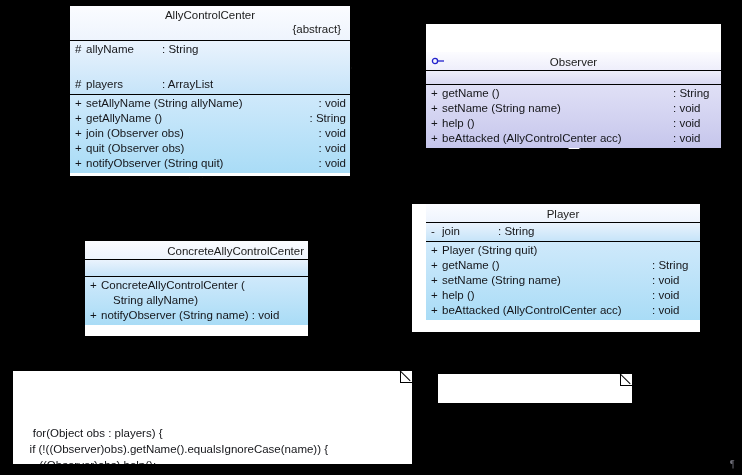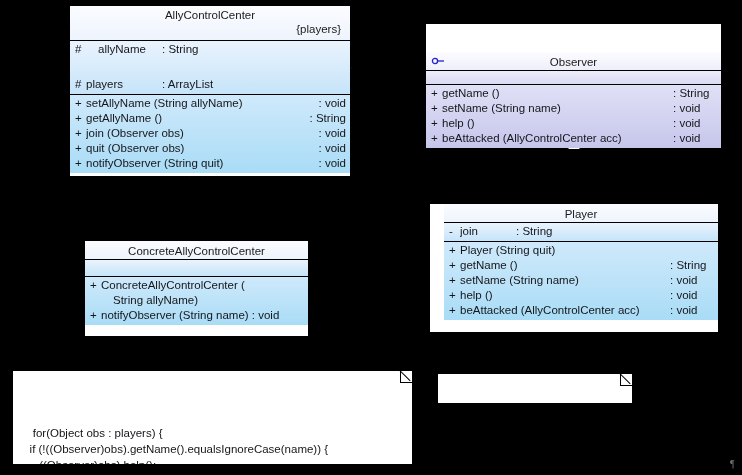--- a/index.html
+++ b/index.html
@@ -166,26 +166,26 @@
       <polygon class="hollow" points="574,137 580.5,149.5 567.5,149.5"></polygon>
     </g>
 
     <line class="ln-dot" x1="98" y1="340" x2="70" y2="370"></line>
     <line class="ln-dot" x1="455" y1="333" x2="470" y2="373"></line>
   </svg>
 
   <div class="uml-class blue" style="left:69px;top:5px;width:282px;height:172px;">
     <div class="uml-head">
       <div>AllyControlCenter</div>
-      <div class="abstract-tag">{players}</div>
+      <div class="abstract-tag">{abstract}</div>
     </div>
     <div class="uml-attrs">
       <div class="row">
         <span class="vis">#</span>
-        <span class="sig" style="flex:0 0 72px;text-align:center;">allyName</span>
+        <span class="sig" style="flex:0 0 72px;">allyName</span>
         <span class="ret rt">: String</span>
       </div>
       <div class="row">
         <span class="vis">#</span>
         <span class="sig" style="flex:0 0 72px;margin-top:20px;">players</span>
         <span class="ret rt">: ArrayList</span>
       </div>
     </div>
     <div class="uml-ops">
       <div class="row">
@@ -243,40 +243,40 @@
       </div>
       <div class="row">
         <span class="vis">+</span>
         <span class="sig">beAttacked (AllyControlCenter acc)</span>
         <span class="ret" style="flex:0 0 44px;">: void</span>
       </div>
     </div>
   </div>
 
   <div class="uml-class blue" style="left:84px;top:240px;width:225px;height:97px;">
-    <div class="uml-head" style="height:19px;padding-top:3px;">
+    <div class="uml-head" style="height:19px;padding-top:3px;text-align:right;">
       <div>ConcreteAllyControlCenter</div>
     </div>
     <div class="uml-attrs" style="height:17px;"></div>
     <div class="uml-ops">
       <div class="row">
         <span class="vis">+</span>
         <span class="sig">ConcreteAllyControlCenter (</span>
       </div>
       <div class="row cont">
         <span class="sig">String allyName)</span>
       </div>
       <div class="row">
         <span class="vis">+</span>
         <span class="sig">notifyObserver (String name) : void</span>
       </div>
     </div>
   </div>
 
-  <div class="uml-class blue" style="left:429px;top:203px;width:290px;height:130px;padding-left:14px;">
+  <div class="uml-class blue" style="left:411px;top:203px;width:290px;height:130px;padding-left:14px;">
     <div class="uml-head" style="height:19px;padding-top:3px;">
       <div>Player</div>
     </div>
     <div class="uml-attrs">
       <div class="row">
         <span class="vis">-</span>
         <span class="sig" style="flex:0 0 52px;">join</span>
         <span class="ret rt">: String</span>
       </div>
     </div>

